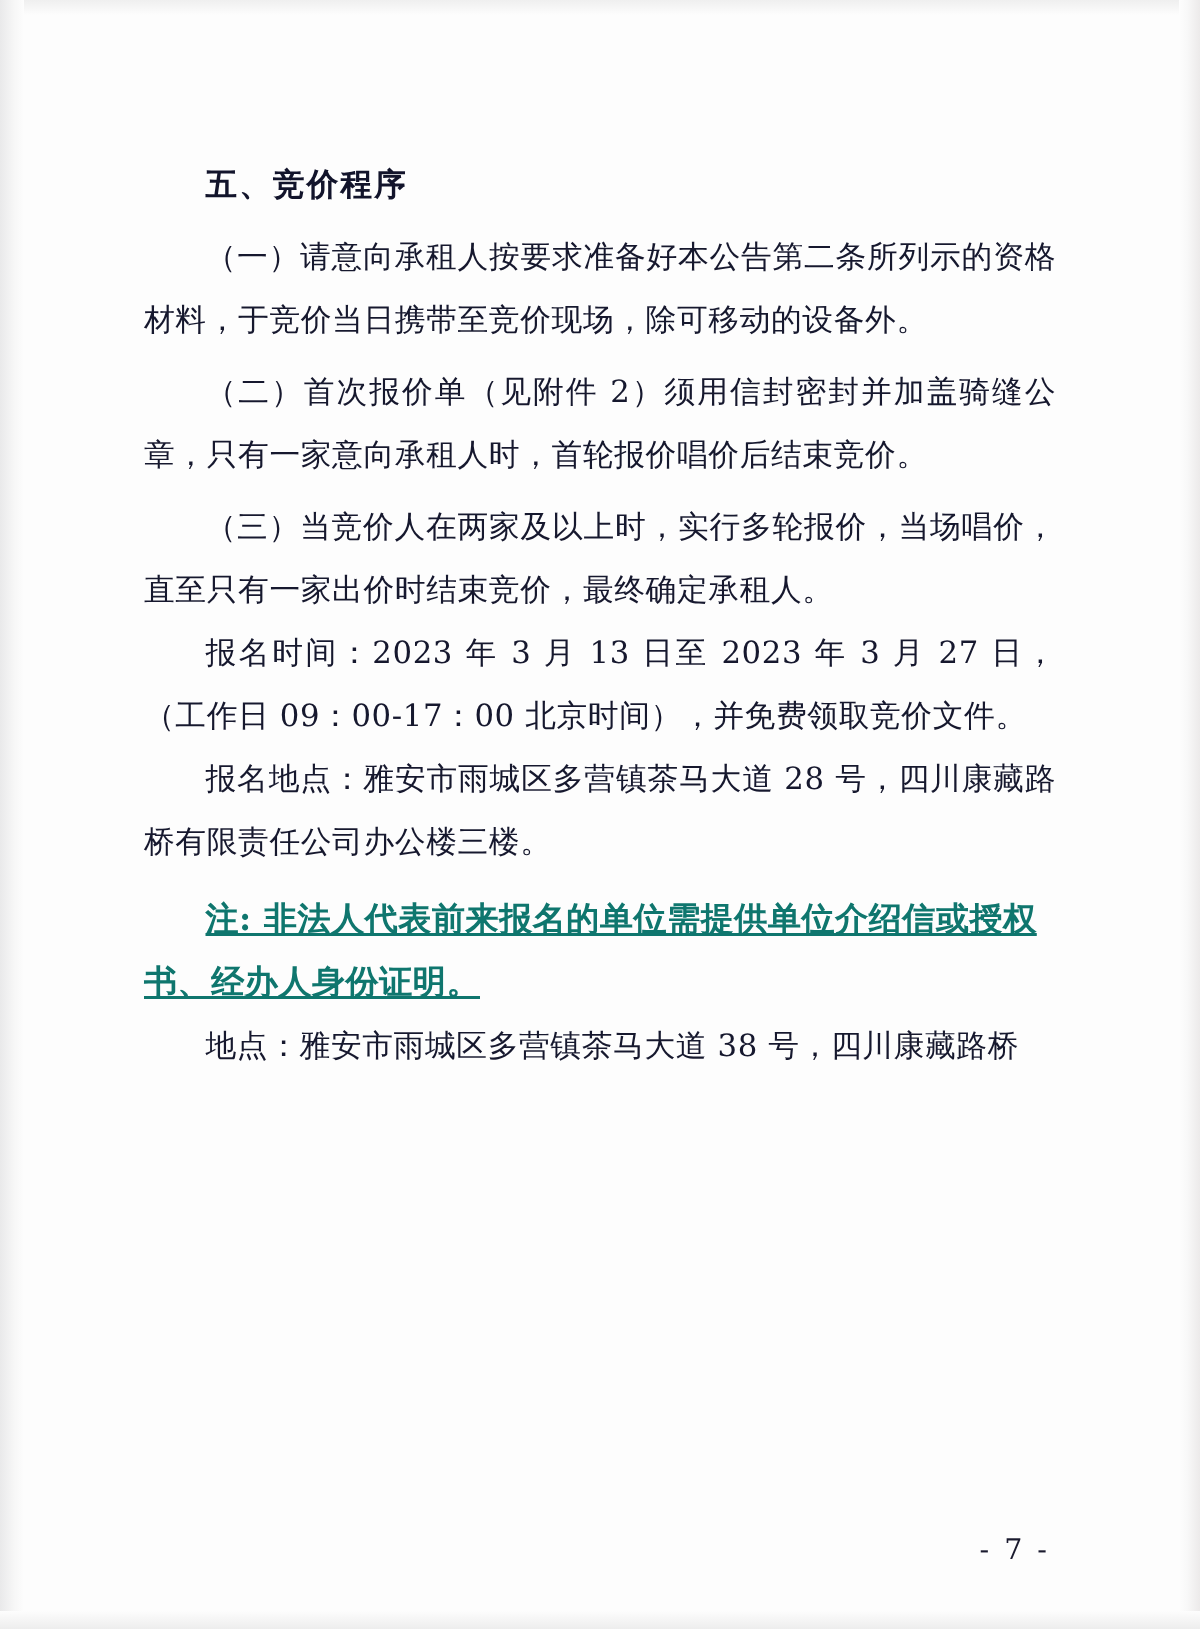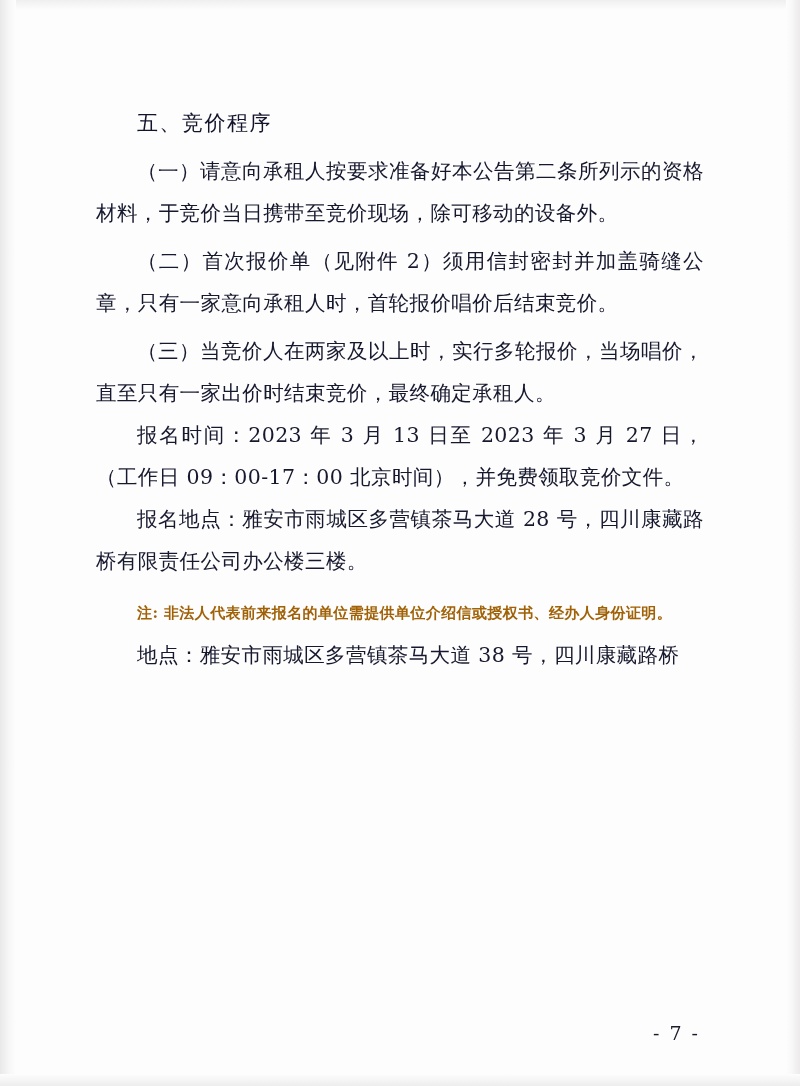--- a/index.html
+++ b/index.html
@@ -61,34 +61,35 @@
     text-justify: inter-ideograph;
     margin: 0;
     color: #16182e;
   }
   .indent {
     text-indent: 41px;
   }
   .section-title {
     font-size: 21px;
     line-height: 42px;
-    font-weight: normal;
+    font-weight: bold;
     text-indent: 41px;
     margin: 6px 0 0 0;
     letter-spacing: 1.5px;
     color: #12142b;
   }
   .note {
-    font-size: 15px;
+    font-size: 22px;
     line-height: 42px;
     font-weight: bold;
     text-indent: 41px;
     margin: 10px 0 0 0;
     letter-spacing: 0.4px;
-    color: #a16207;
+    color: #0f766e;
+    text-decoration: underline;
   }
   .spaced {
     margin-top: 6px;
   }
   .block-gap {
     margin-top: 10px;
   }
   .page-number {
     position: absolute;
     right: 100px;

